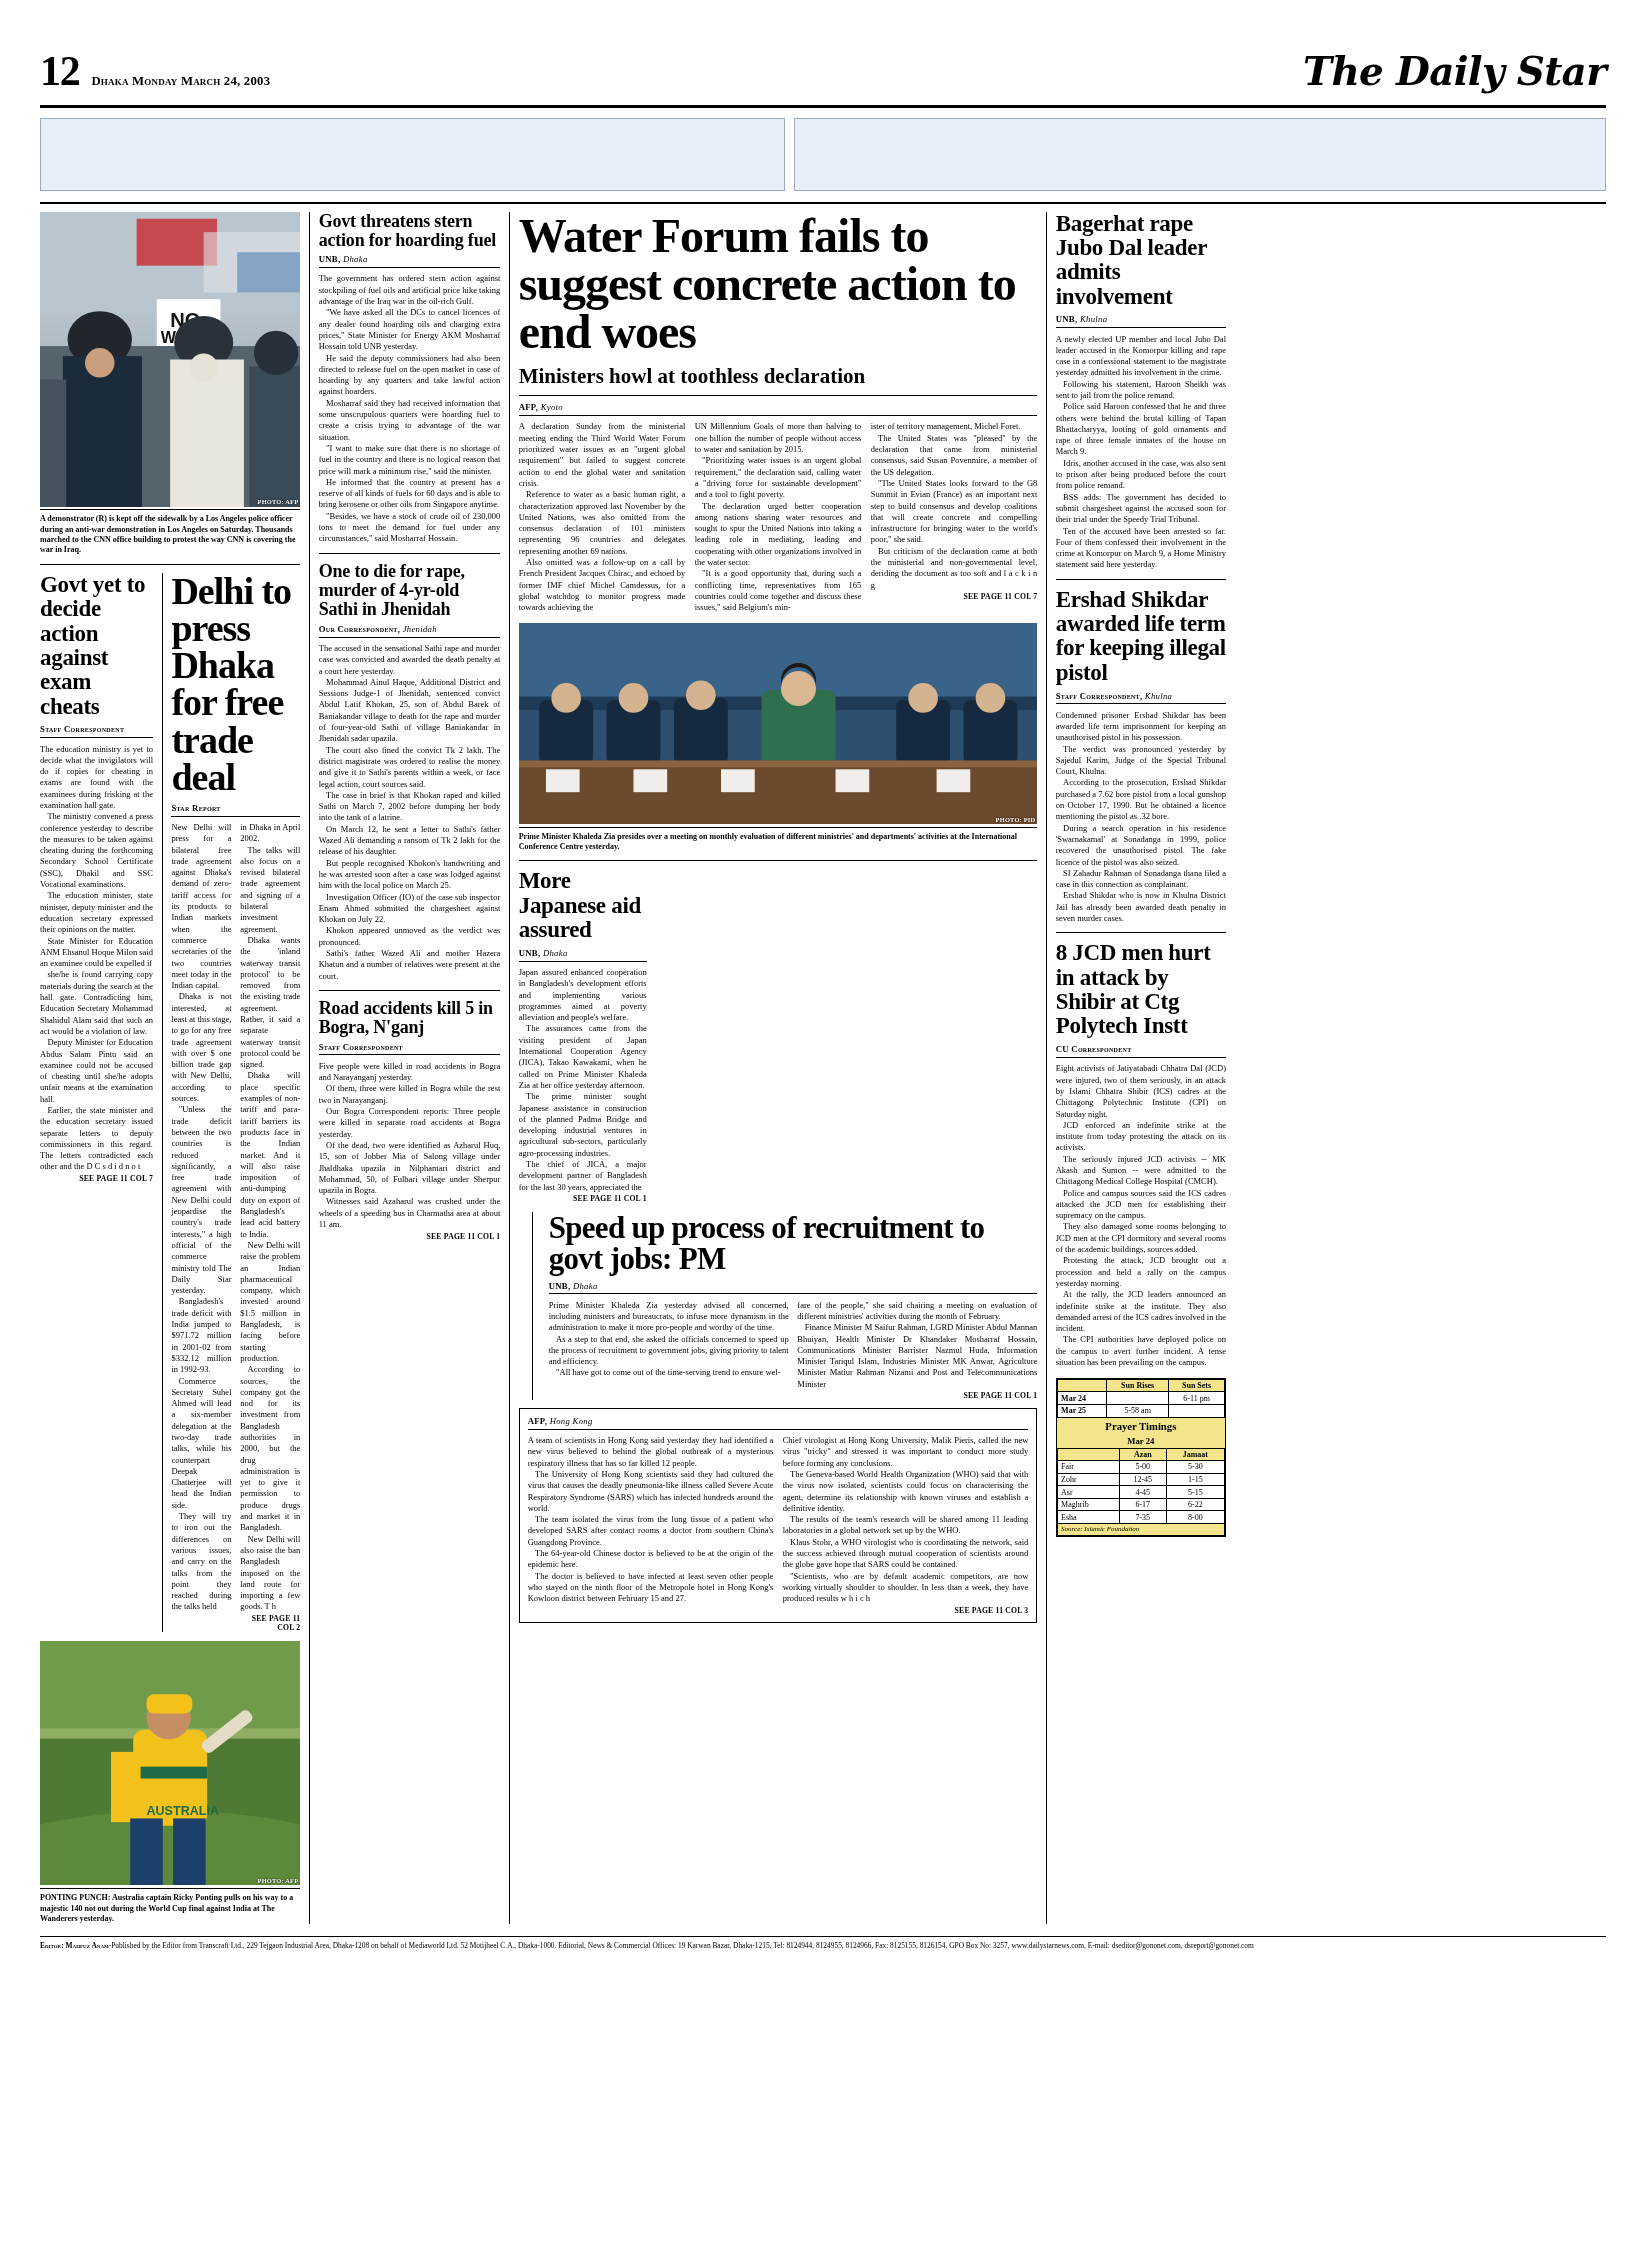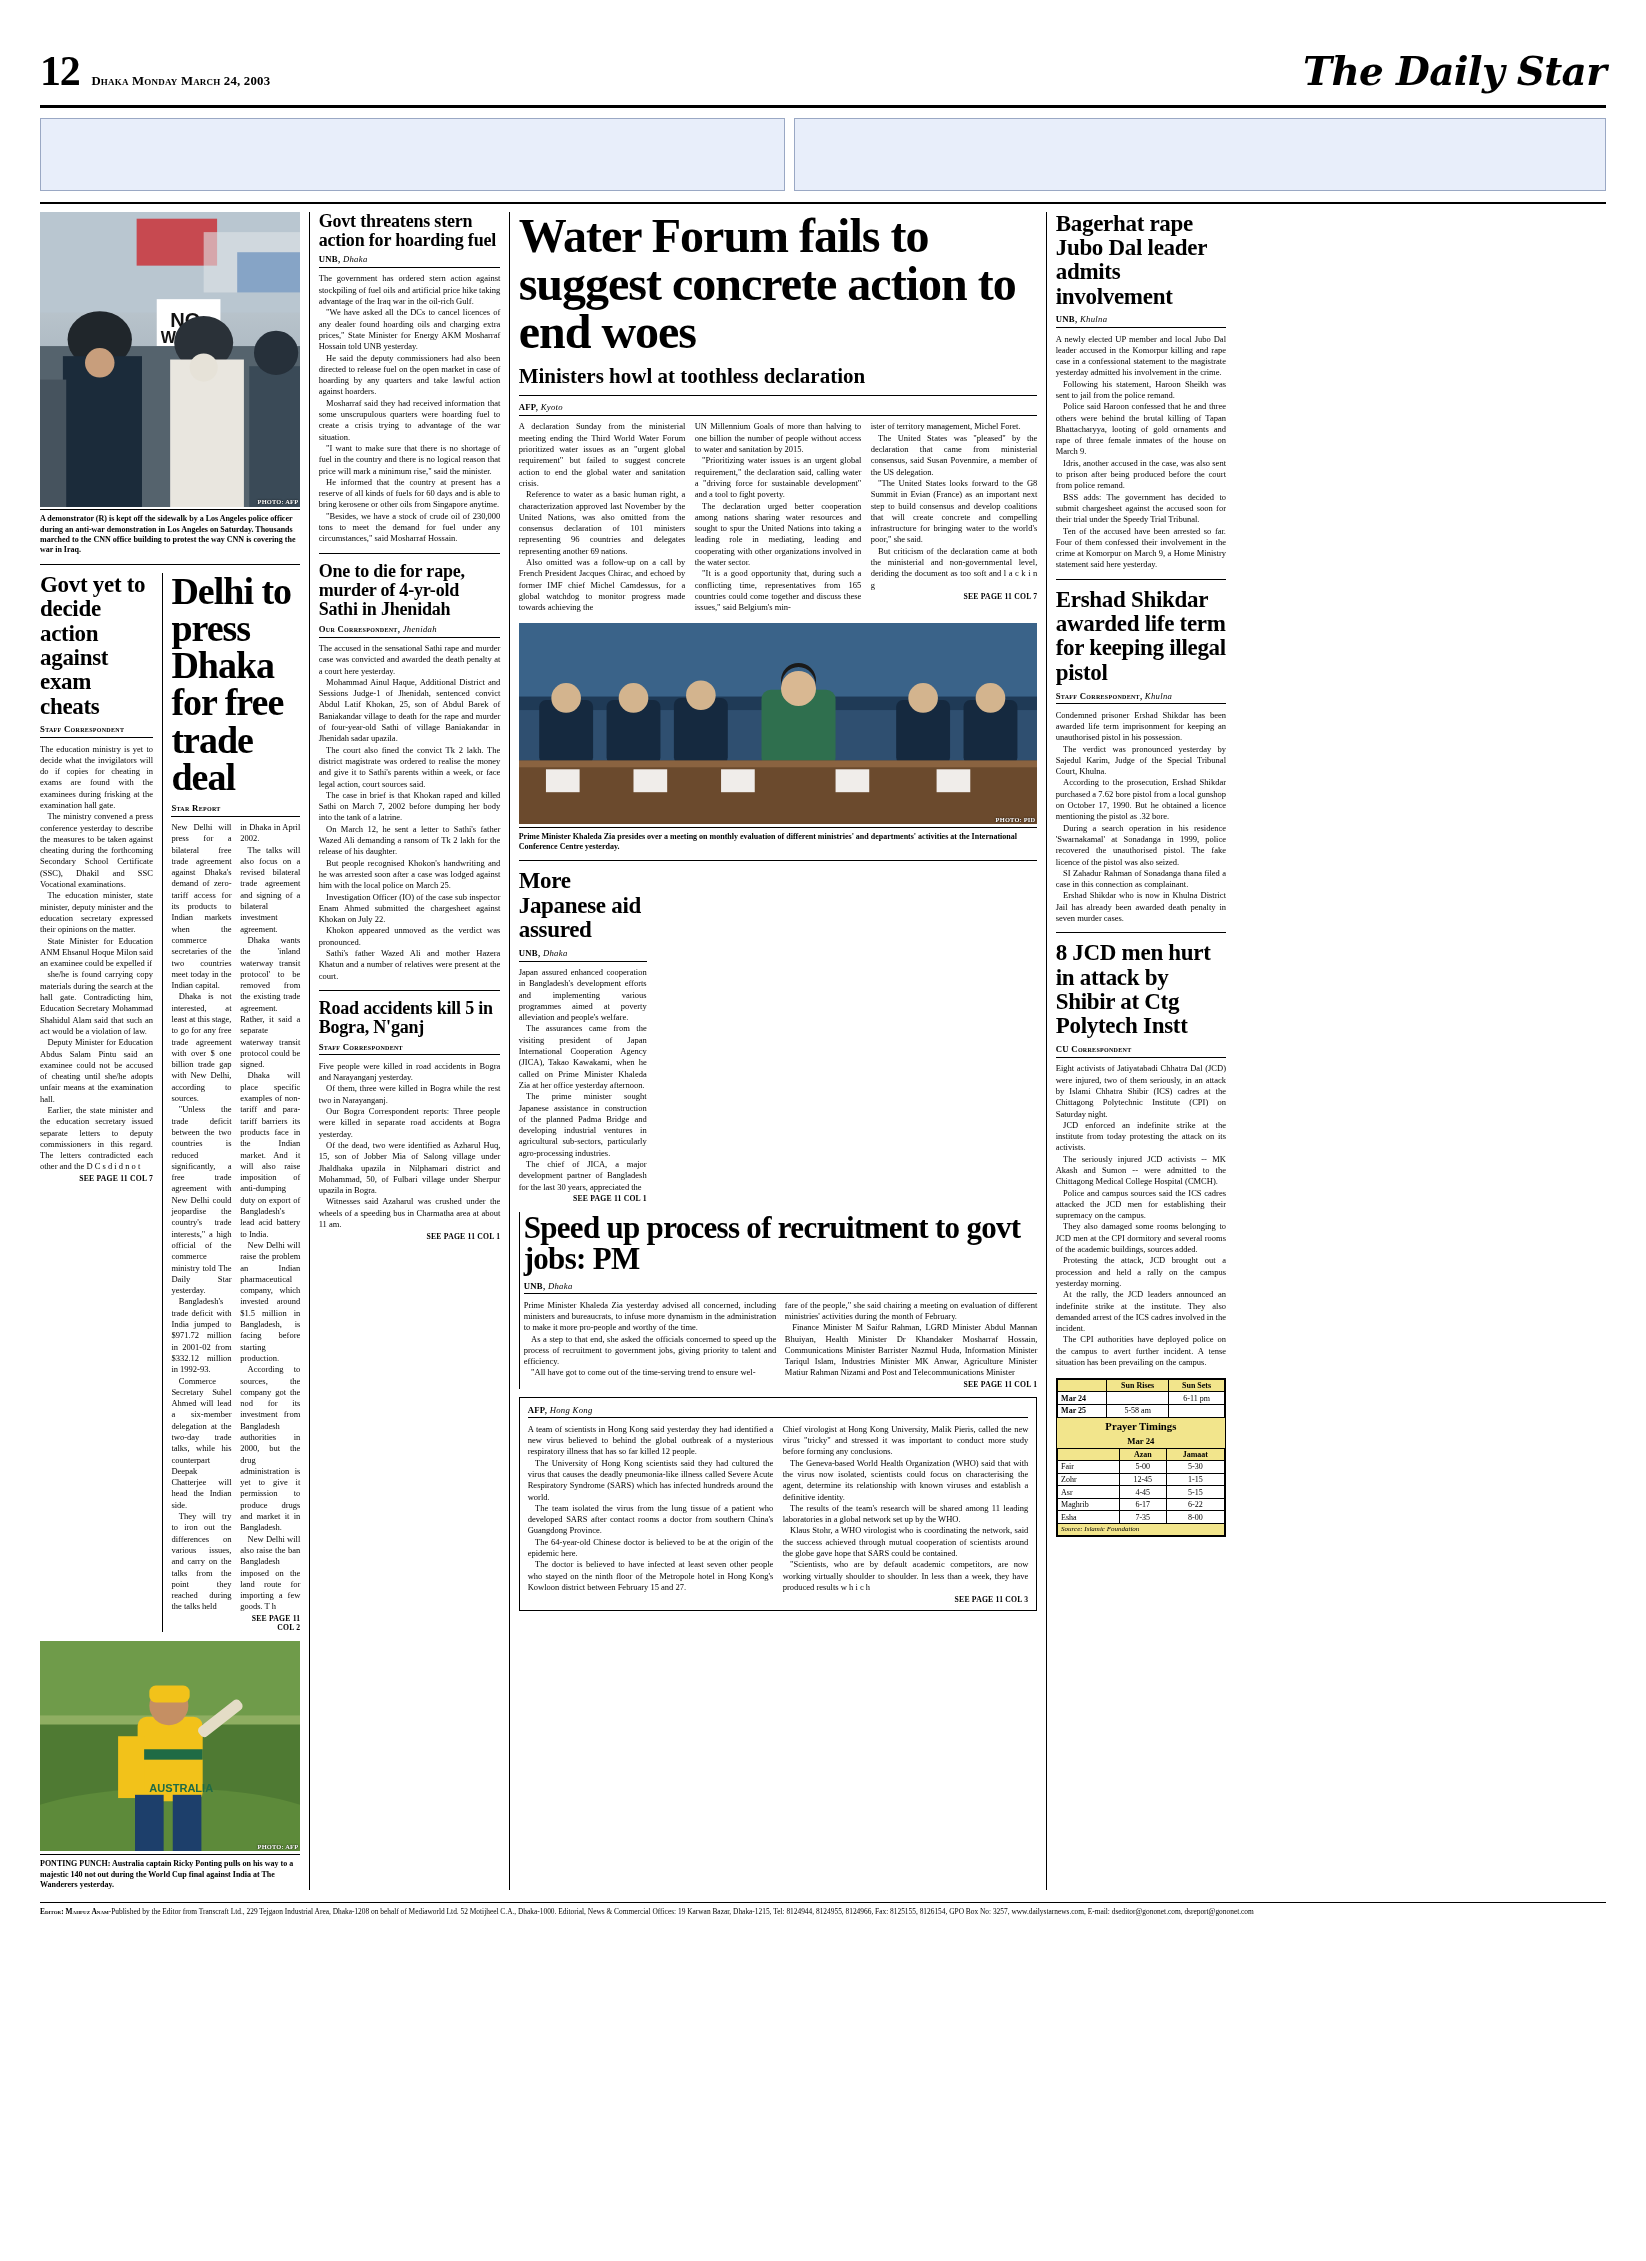--- a/index.html
+++ b/index.html
@@ -83,21 +83,21 @@
   .photo .credit {
     position: absolute; right: 2px; bottom: 1.3px; font-size: 6.4px;
     font-variant: small-caps; color: #fff; font-weight: bold; letter-spacing: 0.2px;
     text-shadow: 0 0 2px #000;
   }
   .caption { font-size: 8px; line-height: 1.3; padding-top: 4px; border-top: 0.7px solid #000; margin-top: 2.7px; font-weight: bold;}
 
   
   .ph-protest { height: 295px; background: linear-gradient(180deg,#8fa0ae 0%,#6d7c88 35%,#4d5a64 100%); }
   .ph-meeting { height: 201px; background: linear-gradient(180deg,#2b4c6e 0%,#3d6086 45%,#1d3450 100%); }
-  .ph-cricket { height: 210px; background: linear-gradient(180deg,#6e8f4a 0%,#4d7a33 45%,#2f5a22 100%); }
+  .ph-cricket { height: 244px; background: linear-gradient(180deg,#6e8f4a 0%,#4d7a33 45%,#2f5a22 100%); }
 
   
   .wx { border: 0.7px solid #000; margin-top: 9.4px; font-size: 8px; }
   .wx table { border-collapse: collapse; width: 100%; }
   .wx th, .wx td { border: 0.7px solid #000; padding: 1.3px 3.4px; text-align: center; }
   .wx th { background: #f2e58c; font-weight: bold; font-size: 8px; }
   .wx .ttl { background: #f2e58c; font-weight: bold; font-size: 10.7px; text-align: center; padding: 2px; }
   .wx .sub { background: #fff; font-weight: bold; }
   .wx td.l { text-align: left; }
   .wx .src { background: #f2e58c; font-size: 7px; font-style: italic; text-align: left; }
@@ -363,21 +363,21 @@
             <span>UNB</span>,
             <i>Dhaka</i>
           </div>
           <p class="body first">Japan assured enhanced cooperation in Bangladesh's development efforts and implementing various programmes aimed at poverty alleviation and people's welfare.</p>
           <p class="body">The assurances came from the visiting president of Japan International Cooperation Agency (JICA), Takao Kawakami, when he called on Prime Minister Khaleda Zia at her office yesterday afternoon.</p>
           <p class="body">The prime minister sought Japanese assistance in construction of the planned Padma Bridge and developing industrial ventures in agricultural sub-sectors, particularly agro-processing industries.</p>
           <p class="body">The chief of JICA, a major development partner of Bangladesh for the last 30 years, appreciated the</p>
           <div class="jump">SEE PAGE 11 COL 1</div>
         </div>
 
-        <div style="flex:1; border-left:0.7px solid #000; padding-left:4px;">
+        <div style="flex:1; border-left:0.7px solid #000; padding-left:16px;margin-left:13px;">
           <h2 class="head-xl">Speed up process of recruitment to govt jobs: PM</h2>
           <div class="byline">
             <span>UNB</span>,
             <i>Dhaka</i>
           </div>
           <div style="display:flex; gap:8.7px;">
             <div style="flex:1;">
               <p class="body first">Prime Minister Khaleda Zia yesterday advised all concerned, including ministers and bureaucrats, to infuse more dynamism in the administration to make it more pro-people and worthy of the time.</p>
               <p class="body">As a step to that end, she asked the officials concerned to speed up the process of recruitment to government jobs, giving priority to talent and efficiency.</p>
               <p class="body">"All have got to come out of the time-serving trend to ensure wel-</p>

